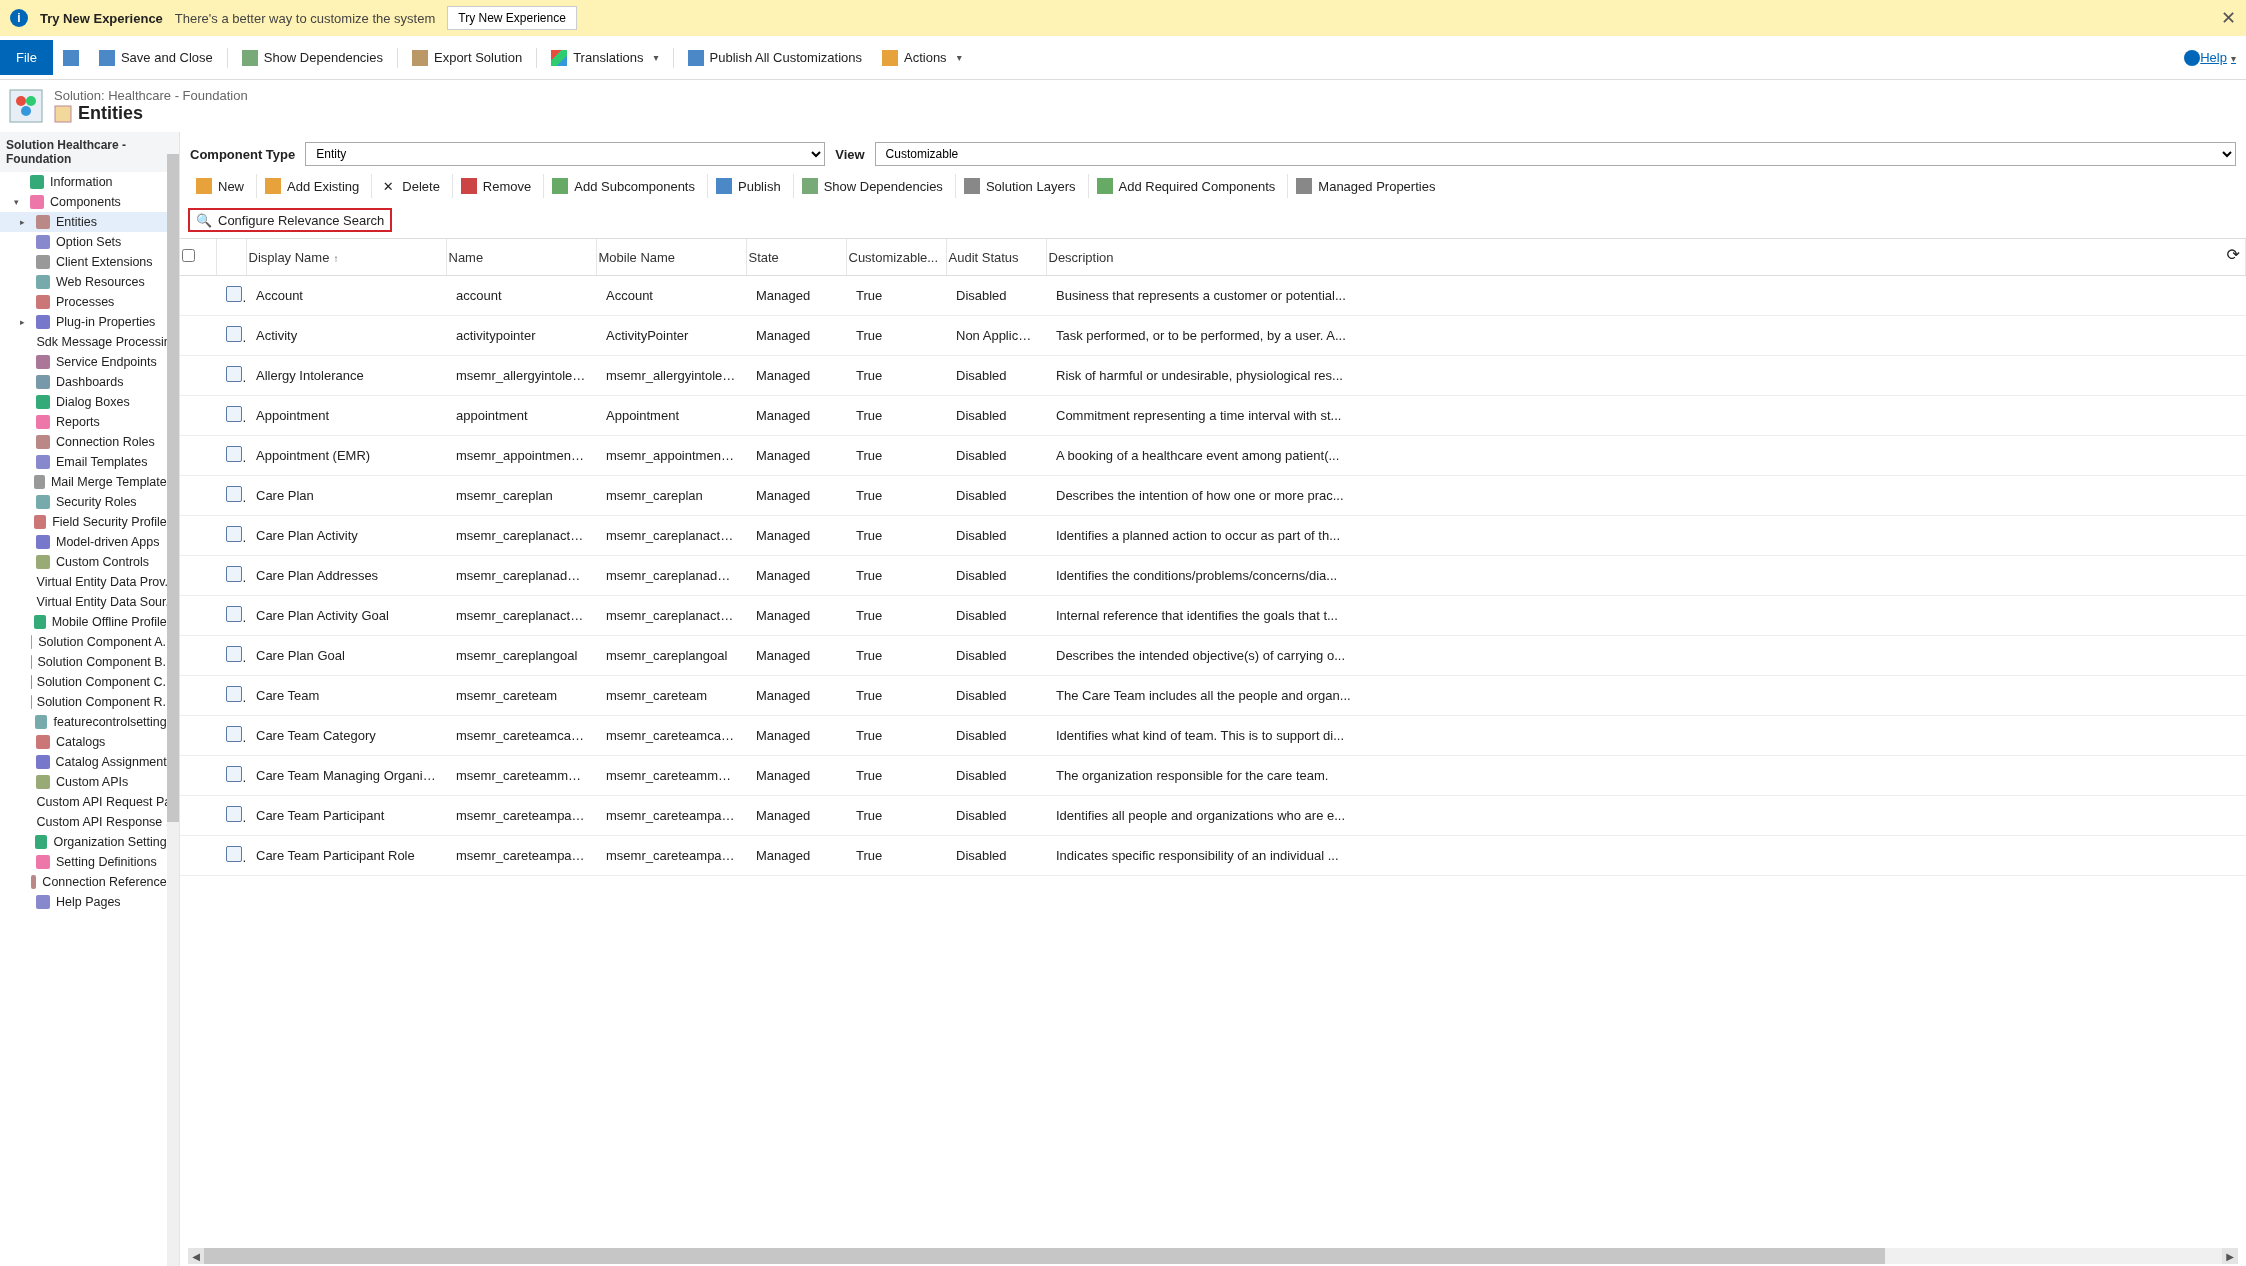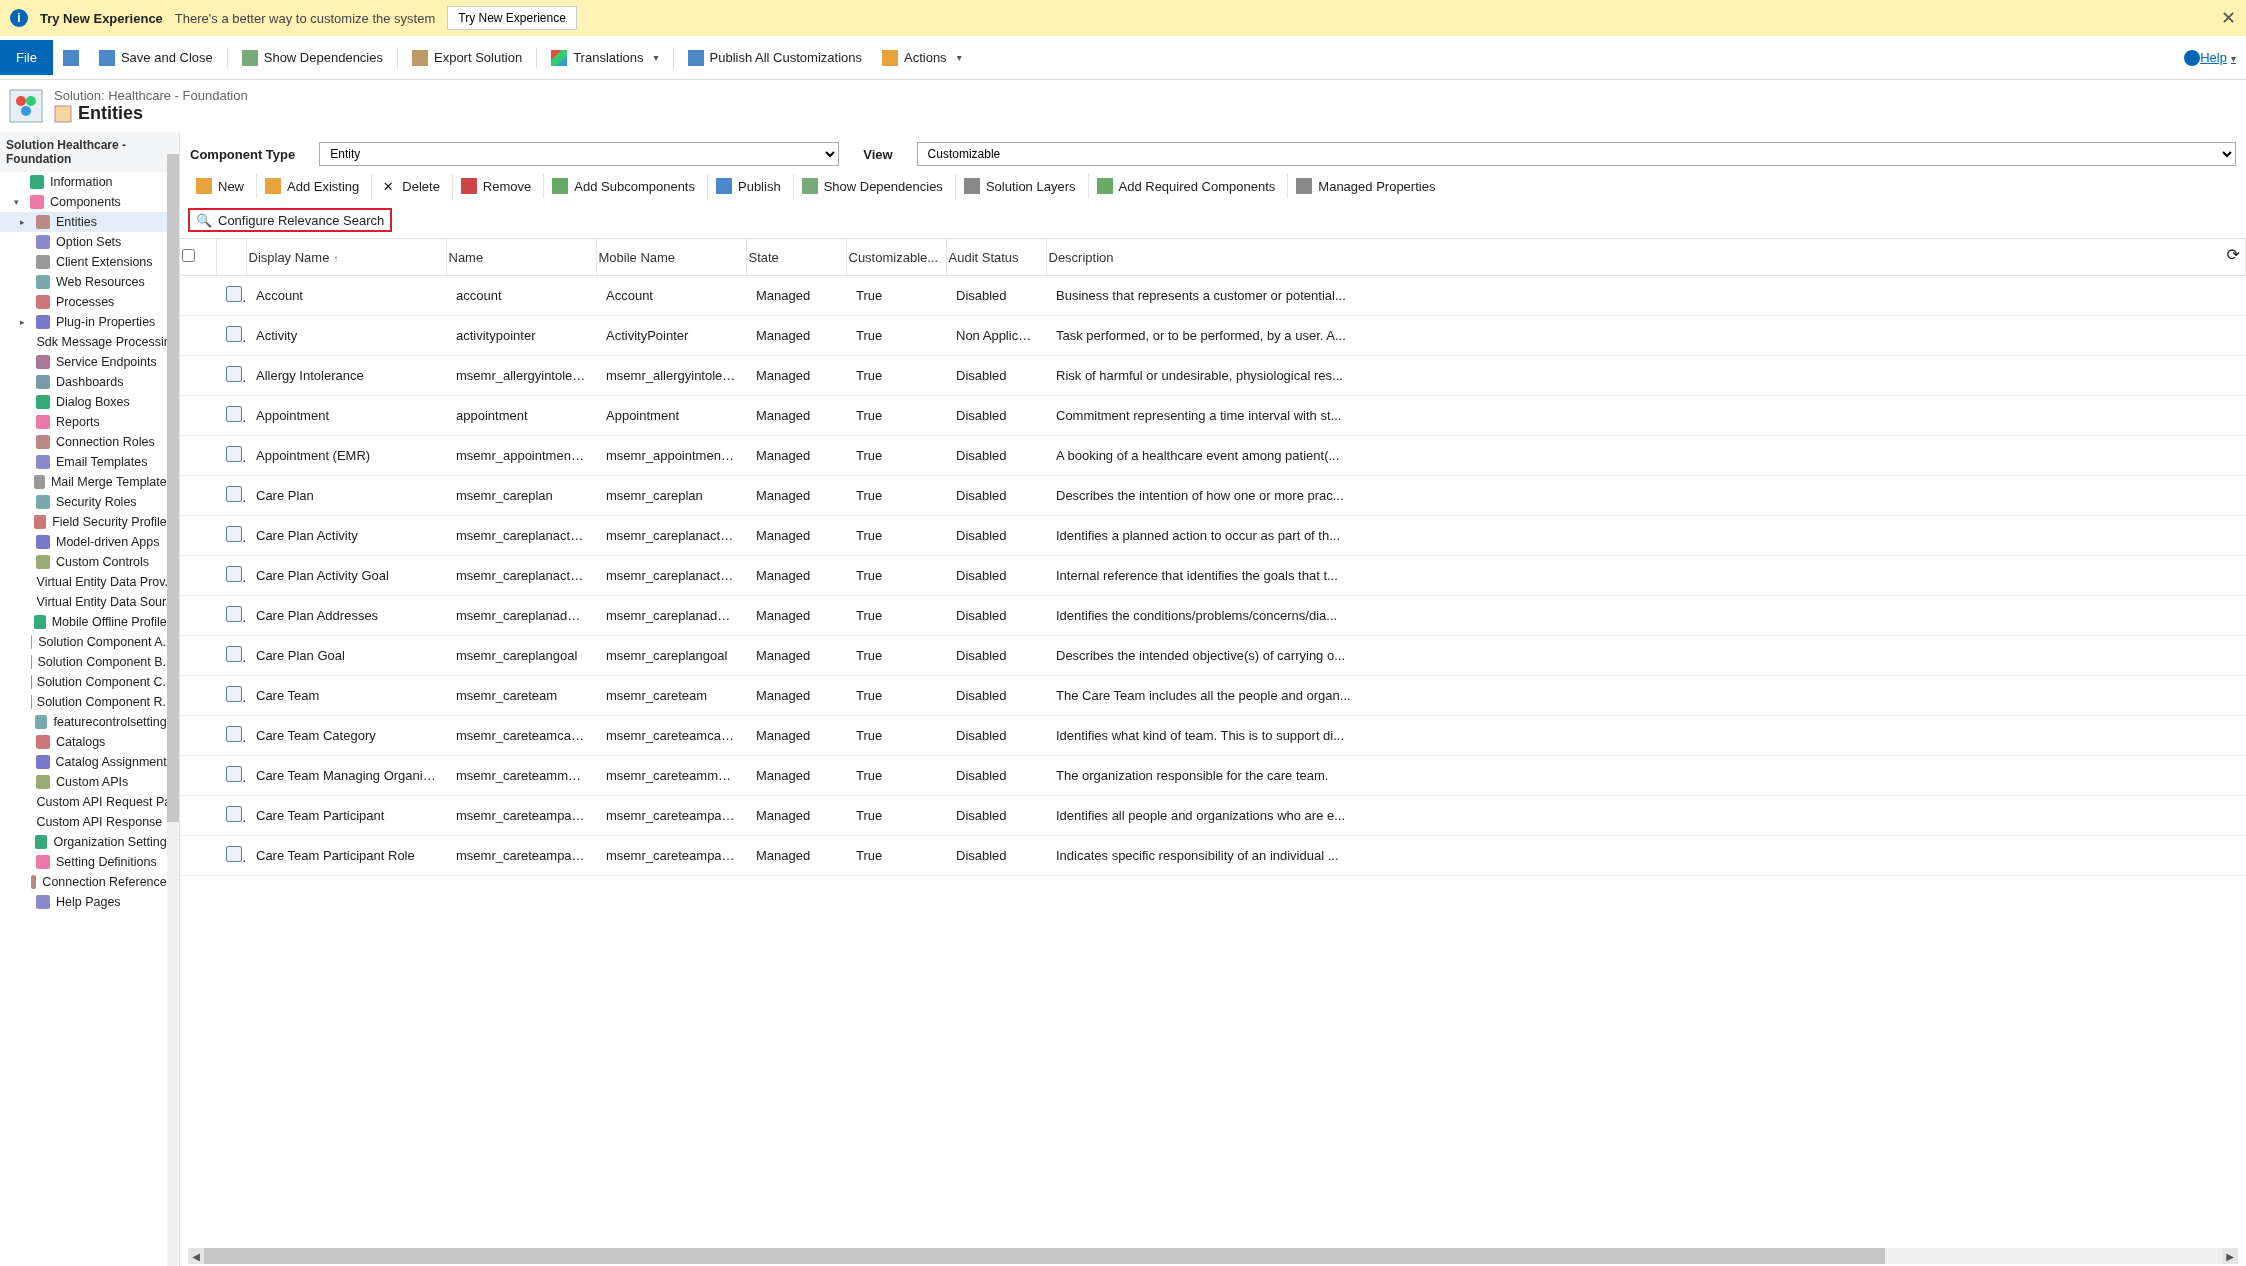--- a/index.html
+++ b/index.html
@@ -37,21 +37,21 @@
 .tree-item.sel { background:#e4eefb; }
 .tree-item .twisty { width:10px; font-size:9px; color:#555; }
 .tree-item .twisty.empty { visibility:hidden; }
 .tree-indent1 { padding-left:20px; }
 .side-icon { width:14px; height:14px; display:inline-block; border-radius:2px; }
 .side-scroll { position:absolute; right:0; top:22px; bottom:0; width:12px; background:#f0f0f0; }
 .side-thumb { position:absolute; top:0; width:12px; height:60%; background:#c6c6c6; }
 
 
 .content { flex:1; display:flex; flex-direction:column; overflow:hidden; }
-.filters { display:flex; align-items:center; gap:24px; padding:10px 10px 8px 10px; }
+.filters { display:flex; align-items:center; gap:10px; padding:10px 10px 8px 10px; }
 .filters label { font-weight:600; font-size:13px; }
 .filters select { padding:3px 6px; border:1px solid #aaa; background:#fff; font-size:12px; }
 
 
 .grid-toolbar { display:flex; flex-wrap:wrap; gap:4px; padding:0 8px 6px 8px; align-items:center; }
 .tbtn { display:flex; align-items:center; gap:6px; padding:4px 8px; cursor:pointer; font-size:13px; border-left:1px solid #e4e4e4; }
 .tbtn:first-child { border-left:none; }
 .highlight { border:2px solid #d2232a; padding:2px 6px; }
 
 
@@ -497,38 +497,38 @@
     <td>msemr_careplanactivity</td>
     <td>msemr_careplanactivity</td>
     <td>Managed</td>
     <td>True</td>
     <td>Disabled</td>
     <td>Identifies a planned action to occur as part of th...</td>
             </tr>
             <tr>
     <td class="col-chk"></td>
     <td class="col-icon"><span class="entity-ic"></span></td>
+    <td>Care Plan Addresses</td>
+    <td>msemr_careplanaddre...</td>
+    <td>msemr_careplanaddre...</td>
+    <td>Managed</td>
+    <td>True</td>
+    <td>Disabled</td>
+    <td>Identifies the conditions/problems/concerns/dia...</td>
+            </tr>
+            <tr>
+    <td class="col-chk"></td>
+    <td class="col-icon"><span class="entity-ic"></span></td>
     <td>Care Plan Activity Goal</td>
     <td>msemr_careplanactivit...</td>
     <td>msemr_careplanactivit...</td>
     <td>Managed</td>
     <td>True</td>
     <td>Disabled</td>
     <td>Internal reference that identifies the goals that t...</td>
-            </tr>
-            <tr>
-    <td class="col-chk"></td>
-    <td class="col-icon"><span class="entity-ic"></span></td>
-    <td>Care Plan Addresses</td>
-    <td>msemr_careplanaddre...</td>
-    <td>msemr_careplanaddre...</td>
-    <td>Managed</td>
-    <td>True</td>
-    <td>Disabled</td>
-    <td>Identifies the conditions/problems/concerns/dia...</td>
             </tr>
             <tr>
     <td class="col-chk"></td>
     <td class="col-icon"><span class="entity-ic"></span></td>
     <td>Care Plan Goal</td>
     <td>msemr_careplangoal</td>
     <td>msemr_careplangoal</td>
     <td>Managed</td>
     <td>True</td>
     <td>Disabled</td>

